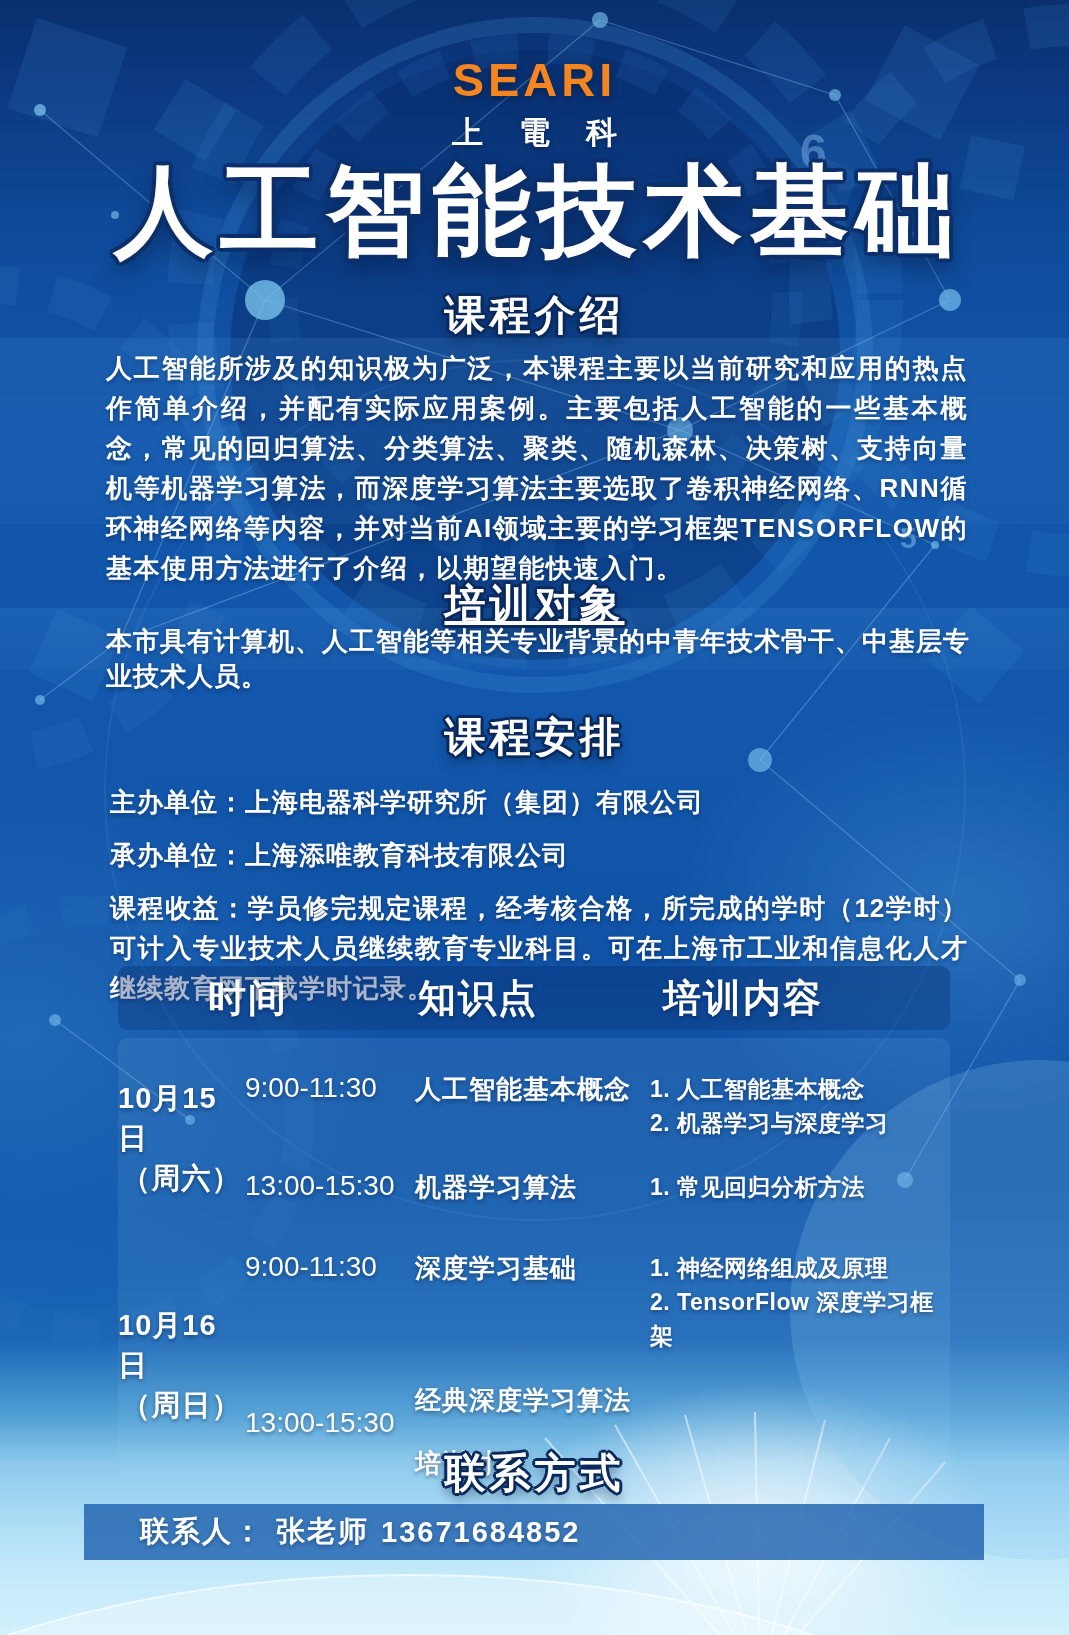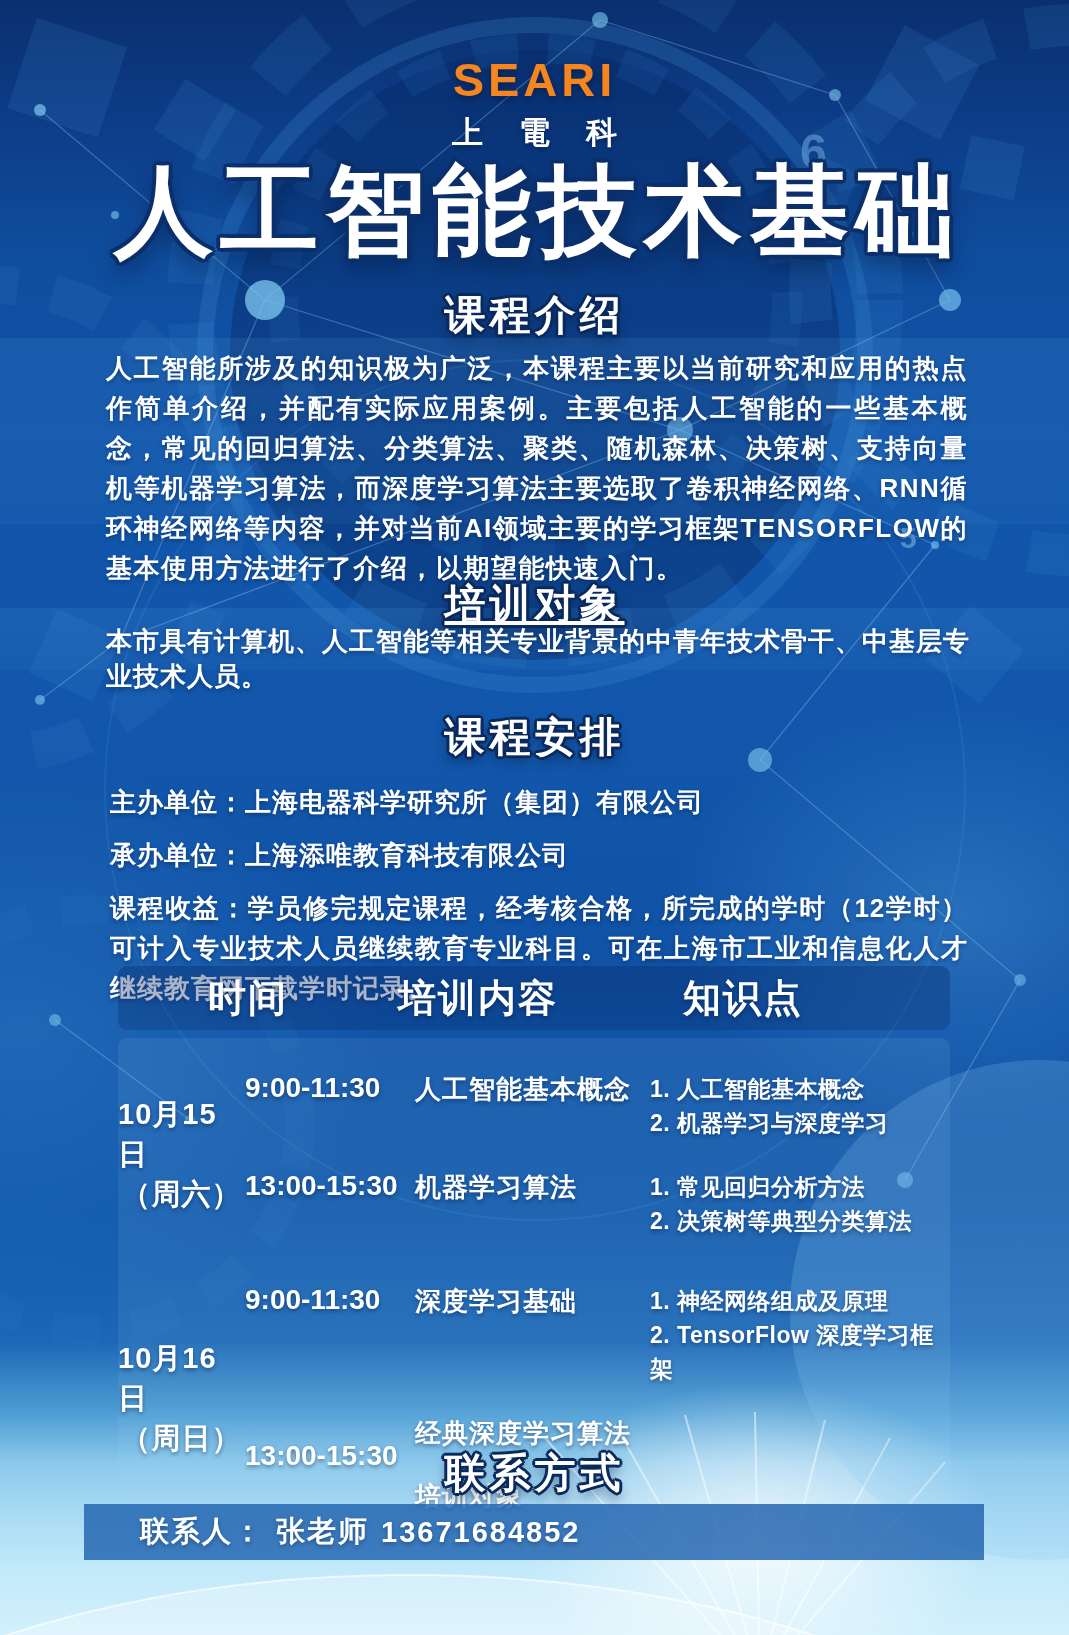--- a/index.html
+++ b/index.html
@@ -91,21 +91,21 @@
   }
   .day-row { display:grid; grid-template-columns:127px 1fr; margin-bottom:46px; }
   .day-row:last-child { margin-bottom:0; }
   .date-cell {
     display:flex; flex-direction:column; align-items:center; justify-content:center;
     font-size:29px; font-weight:bold; letter-spacing:1px;
     text-shadow:0 2px 4px rgba(2,18,48,.45);
   }
   .sessions { display:flex; flex-direction:column; gap:30px; }
   .session { display:grid; grid-template-columns:170px 235px 1fr; align-items:start; }
-  .s-time { font-size:28px; font-weight:bold; text-shadow:0 2px 4px rgba(2,18,48,.45); }
+  .s-time { font-size:28px; font-weight:normal; text-shadow:0 2px 4px rgba(2,18,48,.45); }
   .s-content { font-size:26px; font-weight:bold; letter-spacing:1px;
                text-shadow:0 2px 4px rgba(2,18,48,.45); }
   .s-content .c2 { margin-top:28px; }
   .s-content .c2:empty { display:none; }
   .s-points { font-size:23px; font-weight:bold; line-height:34px; letter-spacing:.5px;
               text-shadow:0 2px 4px rgba(2,18,48,.45); }
   .session.offset-time .s-time { margin-top:24px; }
 
   .contact-bar {
     position:absolute; top:1504px; left:84px; width:900px; height:56px; z-index:3;
@@ -202,22 +202,22 @@
 
   <div class="info-lines">
     <div class="info-line"><span>主办单位：</span><span>上海电器科学研究所（集团）有限公司</span></div>
     <div class="info-line"><span>承办单位：</span><span>上海添唯教育科技有限公司</span></div>
     <div class="info-line"><span>课程收益：</span><span>学员修完规定课程，经考核合格，所完成的学时（12学时）可计入专业技术人员继续教育专业科目。可在上海市工业和信息化人才继续教育网下载学时记录。</span></div>
   </div>
 
   <div class="sched-table">
     <div class="table-header">
       <div class="th">时间</div>
+      <div class="th">知识点</div>
       <div class="th">培训内容</div>
-      <div class="th">知识点</div>
     </div>
 
     <div class="table-body">
 
       <div class="day-row">
         <div class="date-cell">
           <div>10月15日</div>
           <div>（周六）</div>
         </div>
         <div class="sessions">
@@ -233,21 +233,20 @@
             </div>
           </div>
           <div class="session">
             <div class="s-time">13:00-15:30</div>
             <div class="s-content">
               <div>机器学习算法</div>
 
             </div>
             <div class="s-points">
               <div>1. 常见回归分析方法</div>
-              <div>2. 决策树等典型分类算法</div>
             </div>
           </div>
         </div>
       </div>
 
       <div class="day-row">
         <div class="date-cell">
           <div>10月16日</div>
           <div>（周日）</div>
         </div>

